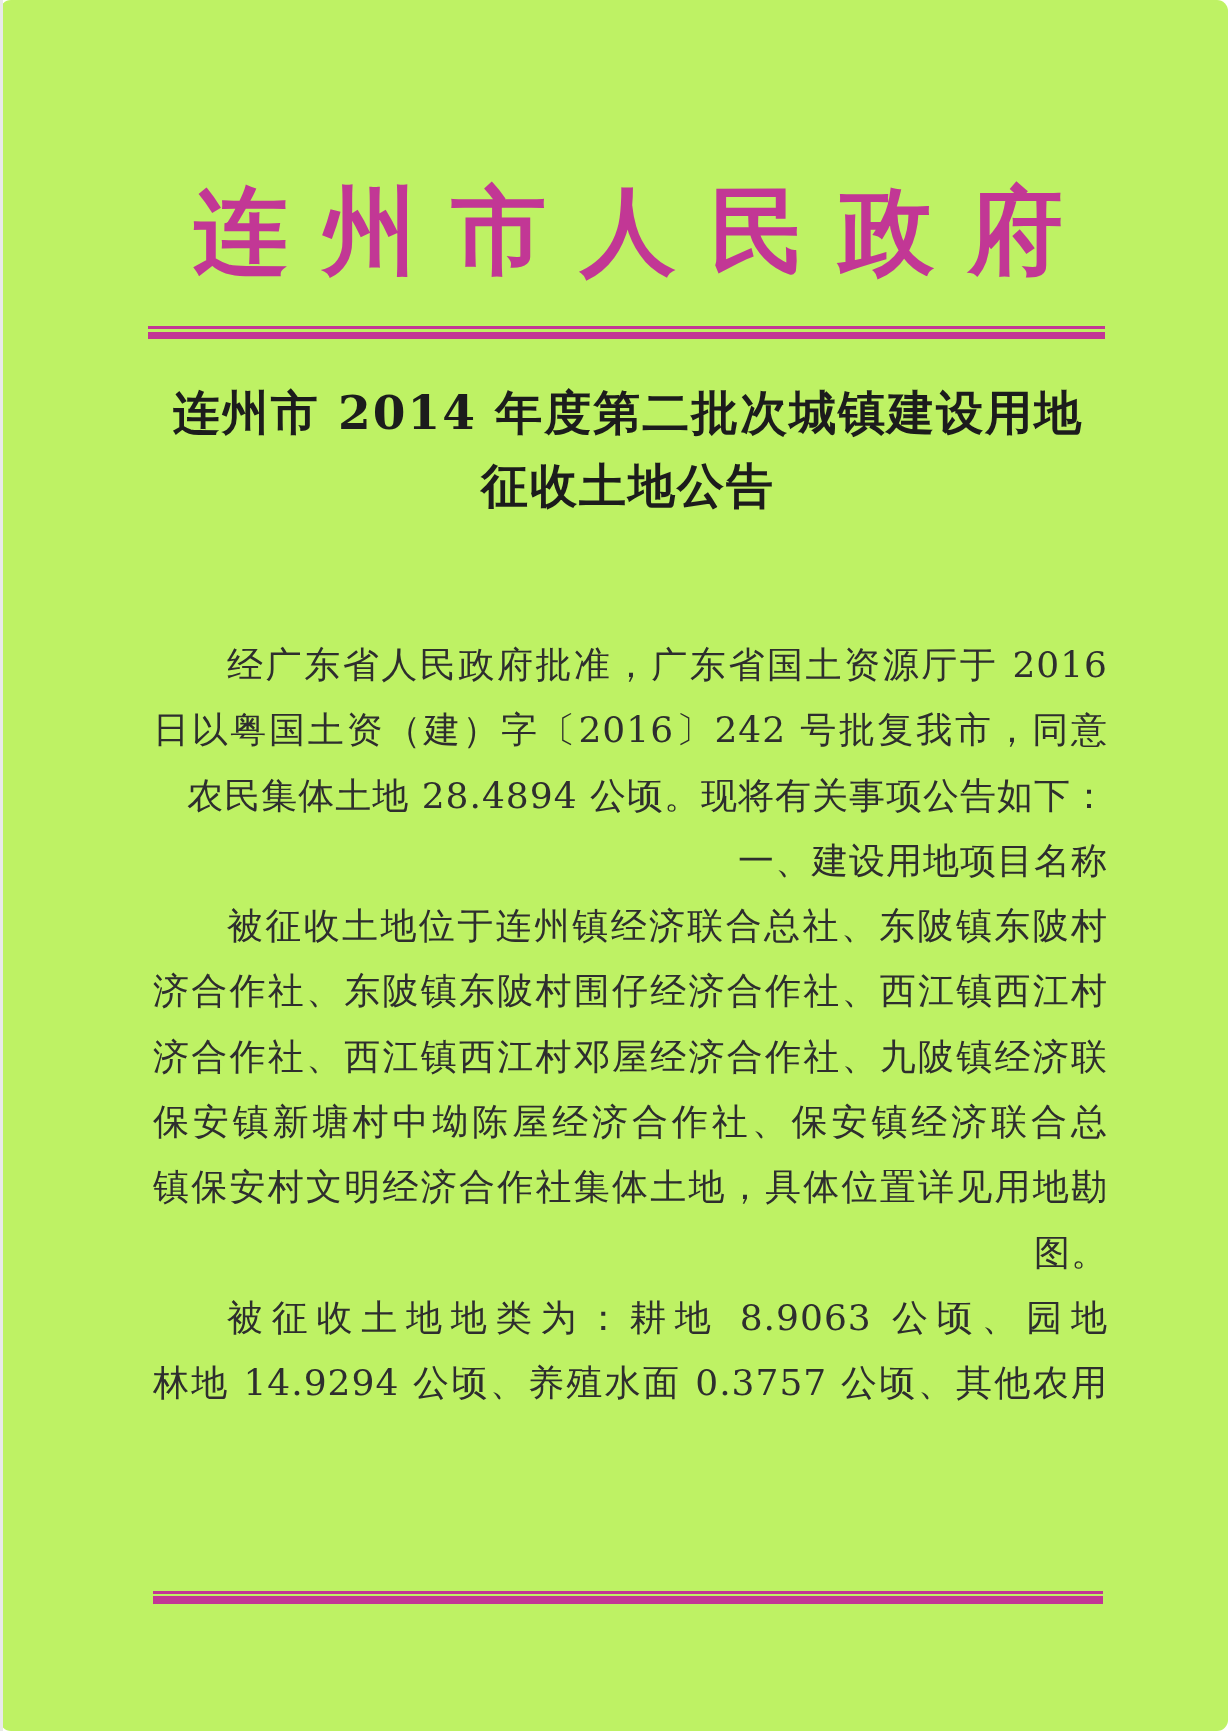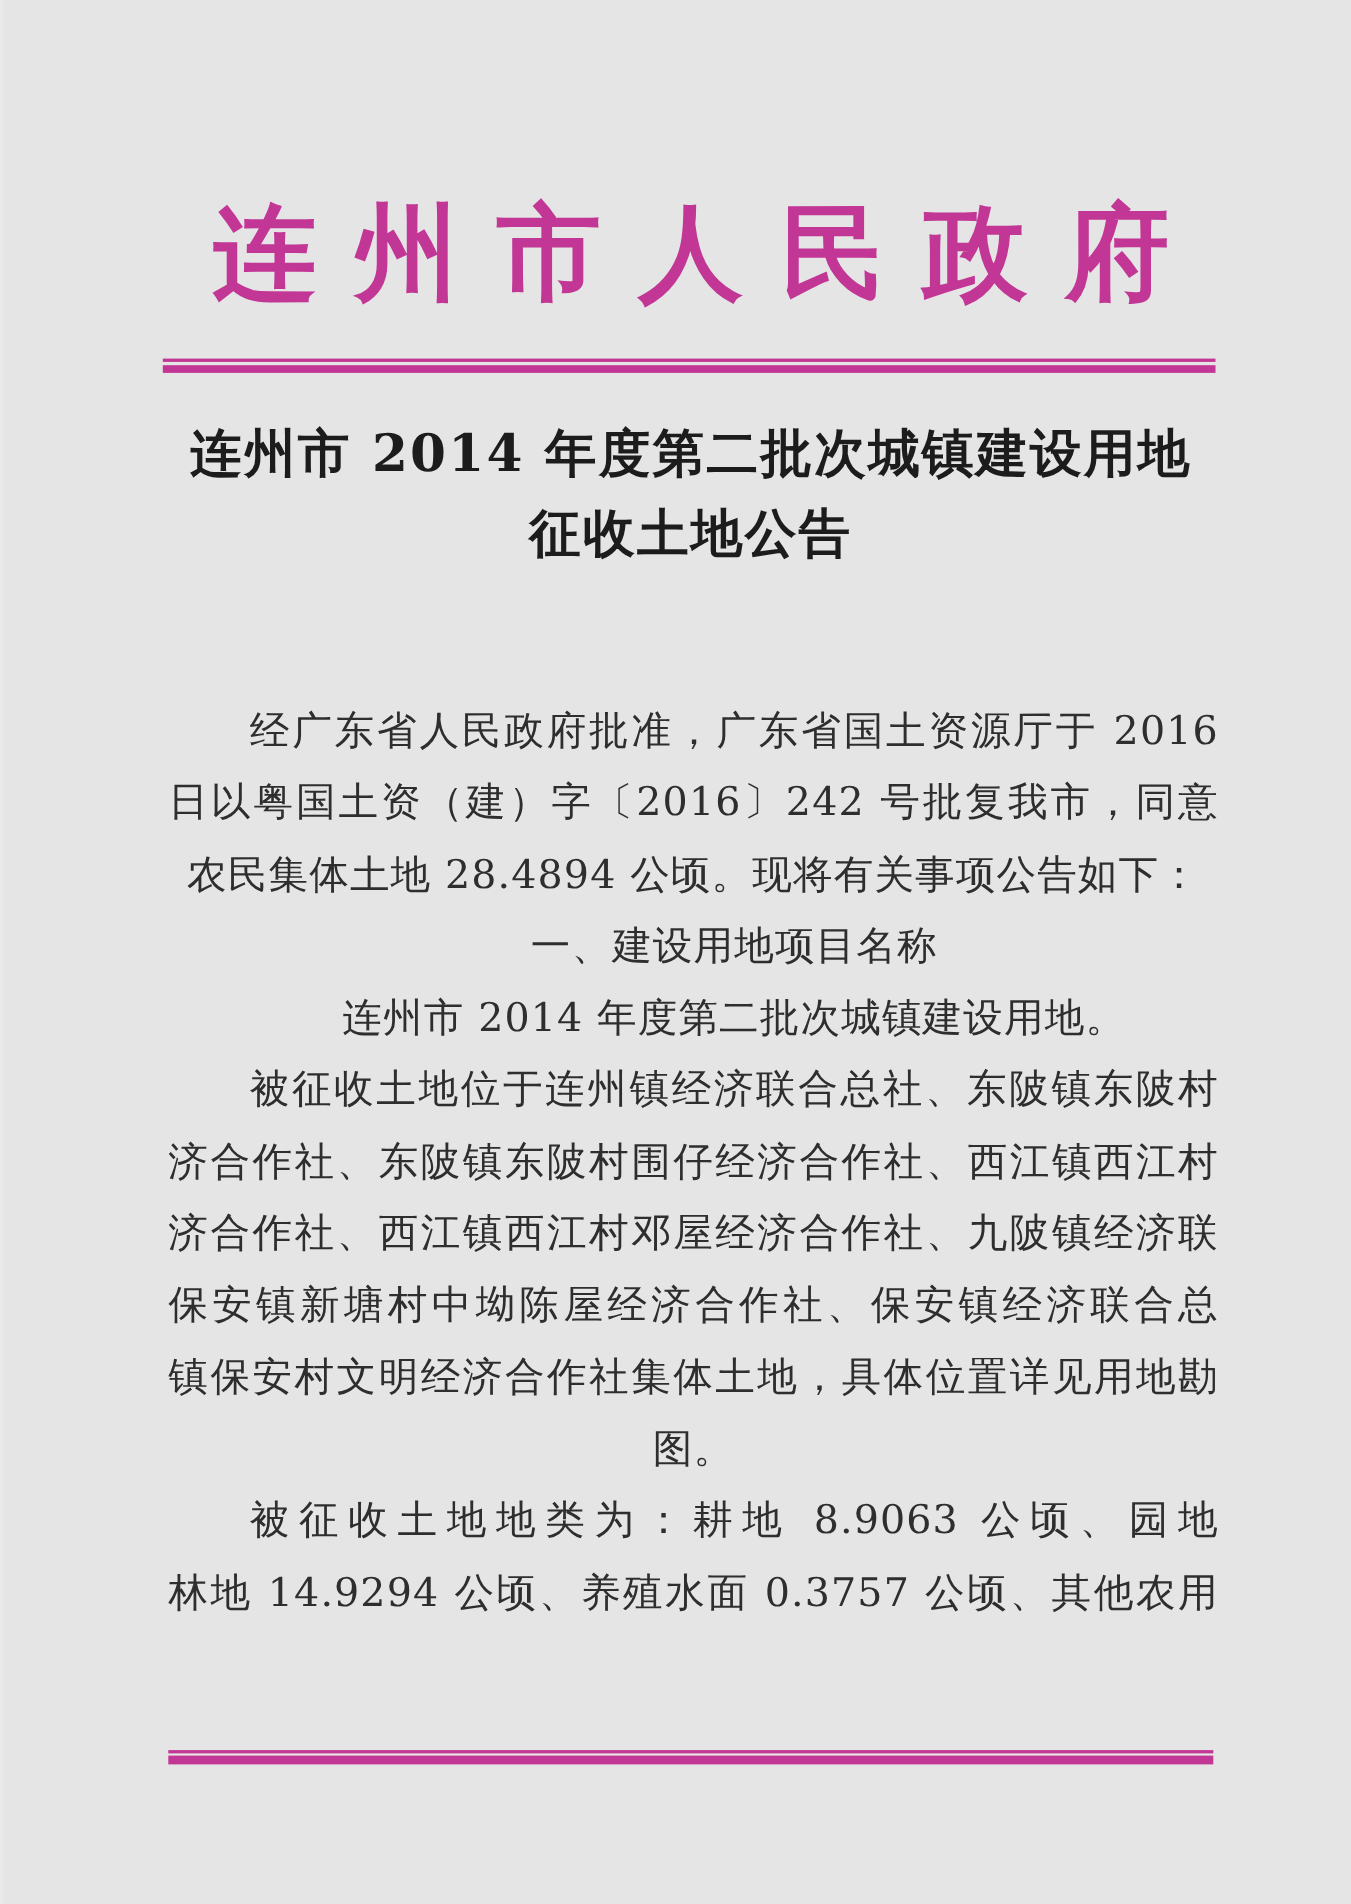--- a/index.html
+++ b/index.html
@@ -10,21 +10,22 @@
   *{margin:0;padding:0;box-sizing:border-box;}
   html,body{background:#ffffff;}
   body{
     width:1228px;height:1731px;
     position:relative;
     font-family:"DejaVu Serif","Liberation Serif",serif;
     overflow:hidden;
   }
   .page{
     position:absolute;inset:0;
-    background:#e5e5e5;
+    background:#bef264;
+    border-radius:11px;
   }
   
   .scan-edge{
     position:absolute;left:0;top:0;width:3px;height:100%;
     background:#e9e9e9;
   }
   
   .org-name{
     position:absolute;
     top:172px;left:150px;width:956px;
@@ -63,21 +64,21 @@
   .body-block{
     position:absolute;
     top:632px;left:153px;width:955px;
     color:var(--body-ink);
     font-size:36px;
   }
   .body-line{
     height:65.3px;
     line-height:65.3px;
     overflow:hidden;
-    text-align:center;
+    text-align:right;
     letter-spacing:1px;
     white-space:normal;
   }
   .body-line.justify{
     text-align:justify;
     text-align-last:justify;
   }
   .body-line.indent{
     text-indent:74px;
   }
@@ -102,21 +103,20 @@
     <div class="doc-title line1">连州市 2014 年度第二批次城镇建设用地</div>
     <div class="doc-title line2">征收土地公告</div>
   </section>
 
   <section class="body-block">
     <div id="body-lines">
         <p class="body-line indent justify">经广东省人民政府批准，广东省国土资源厅于 2016 年 5 月 27</p>
         <p class="body-line justify">日以粤国土资（建）字〔2016〕242 号批复我市，同意连州市征收</p>
         <p class="body-line">农民集体土地 28.4894 公顷。现将有关事项公告如下：</p>
         <p class="body-line indent">一、建设用地项目名称</p>
-        <p class="body-line indent">连州市 2014 年度第二批次城镇建设用地。</p>
         <p class="body-line indent justify">被征收土地位于连州镇经济联合总社、东陂镇东陂村重庆经</p>
         <p class="body-line justify">济合作社、东陂镇东陂村围仔经济合作社、西江镇西江村莲花经</p>
         <p class="body-line justify">济合作社、西江镇西江村邓屋经济合作社、九陂镇经济联合总社、</p>
         <p class="body-line justify">保安镇新塘村中坳陈屋经济合作社、保安镇经济联合总社、保安</p>
         <p class="body-line justify">镇保安村文明经济合作社集体土地，具体位置详见用地勘测定界</p>
         <p class="body-line">图。</p>
         <p class="body-line indent justify">被征收土地地类为：耕地 8.9063 公顷、园地 1.3127 公顷、</p>
         <p class="body-line justify">林地 14.9294 公顷、养殖水面 0.3757 公顷、其他农用地 0.4875</p>
       </div>
   </section>

